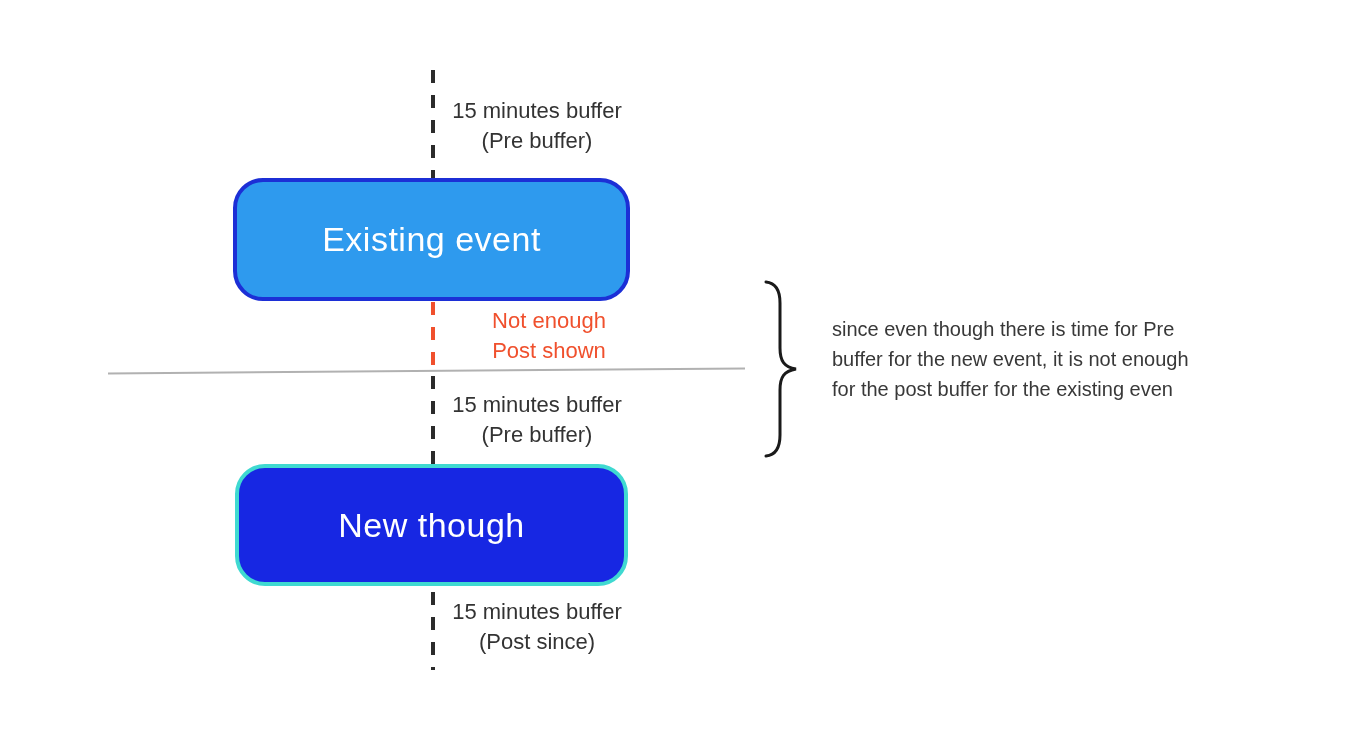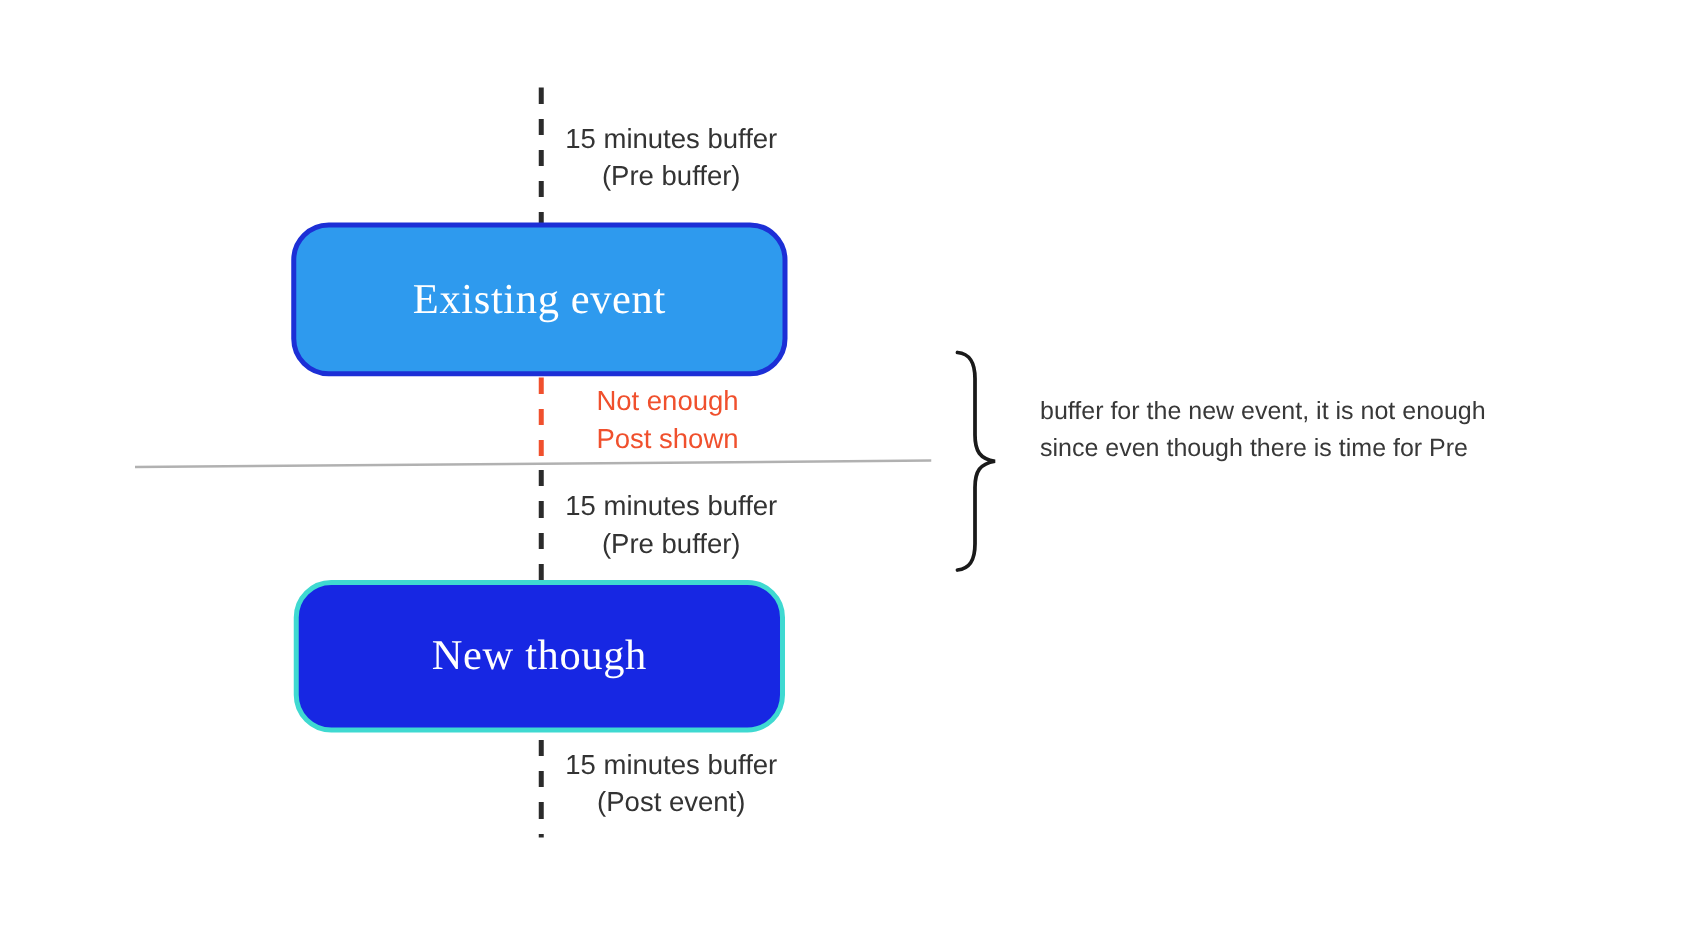--- a/index.html
+++ b/index.html
@@ -41,35 +41,34 @@
     position: absolute;
     text-align: center;
     font-size: 22px;
     line-height: 30px;
     color: var(--label-text, #333333);
     white-space: nowrap;
   }
   #label-top      { left: 437px; top: 96px;  width: 200px; }
   #label-mid      { left: 437px; top: 390px; width: 200px; }
   #label-bottom   { left: 437px; top: 597px; width: 200px; }
-  #label-conflict { left: 448px; top: 306px; width: 172px;
+  #label-conflict { left: 463px; top: 306px; width: 172px;
                     color: var(--conflict-red, #f0502d); }
 
   
   .event-box {
     position: absolute;
     box-sizing: border-box;
     border-radius: 30px;
     display: flex;
     align-items: center;
     justify-content: center;
     color: var(--event-text, #ffffff);
     font-size: 34px;
     letter-spacing: 0.5px;
-    font-family: Liberation Serif, serif;
   }
   .event-box.existing {
     left: 233px; top: 178px; width: 397px; height: 123px;
     background: var(--existing-event-fill, #2e9aee);
     border: 4px solid var(--existing-event-border, #1c2fd6);
   }
   .event-box.new-ev {
     left: 235px; top: 464px; width: 393px; height: 122px;
     background: var(--new-event-fill, #1727e3);
     border: 4px solid var(--new-event-border, #3fd9d1);
@@ -129,25 +128,26 @@
     <div>(Pre buffer)</div>
   </div>
 
   <div class="event-box new-ev">
     <span>New though</span>
   </div>
 
   <div class="vdash dark" id="dash-bottom"></div>
   <div class="buffer-label" id="label-bottom">
     <div>15 minutes buffer</div>
-    <div>(Post event)</div>
+    <div>(Post since)</div>
   </div>
 
   <svg class="brace" viewBox="0 0 36 178" aria-hidden="true">
     <path d="M 3 2 C 13 3 17 10 17 23 L 17 68 C 17 81 21 87 33 89 C 21 91 17 97 17 110 L 17 155 C 17 168 13 175 3 176" fill="none" stroke="#1A1A1A" stroke-width="3" stroke-linecap="round"></path>
   </svg>
 
   <div class="annotation">
+    <div>since even though there is time for Pre</div>
     <div>buffer for the new event, it is not enough</div>
-    <div>since even though there is time for Pre</div>
+    <div>for the post buffer for the existing even</div>
   </div>
 
 </div>
 
 </body></html>

